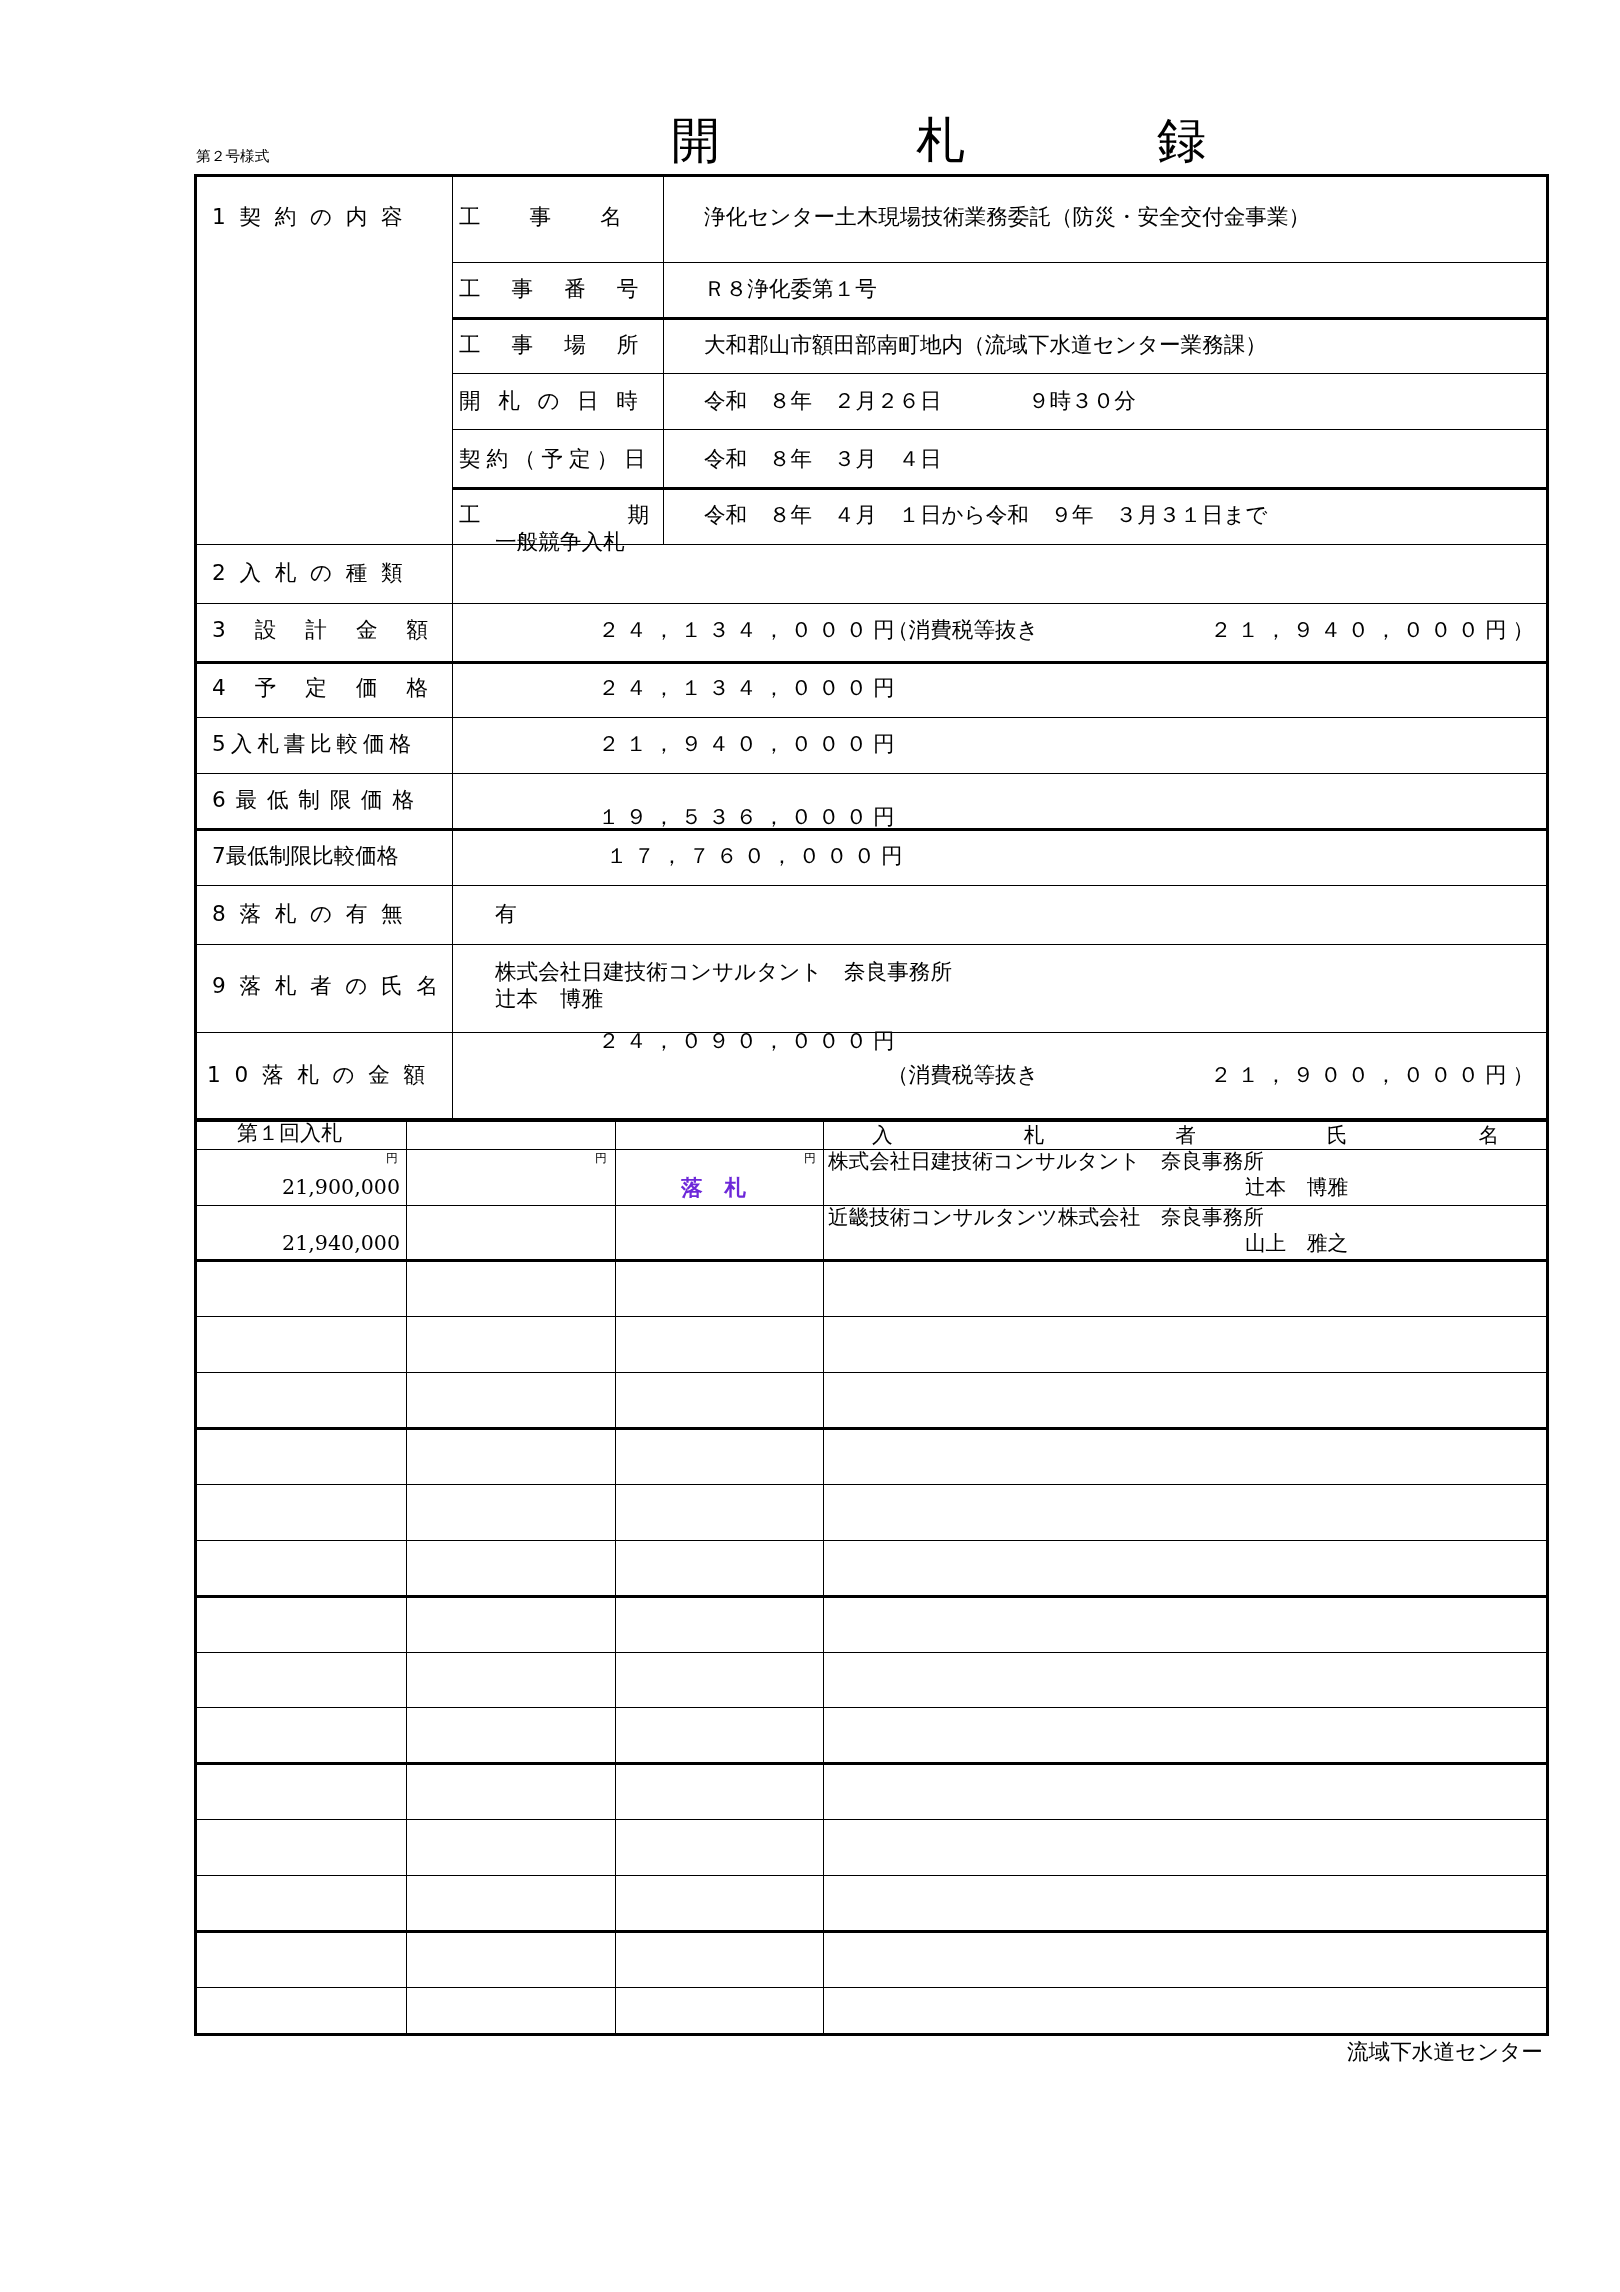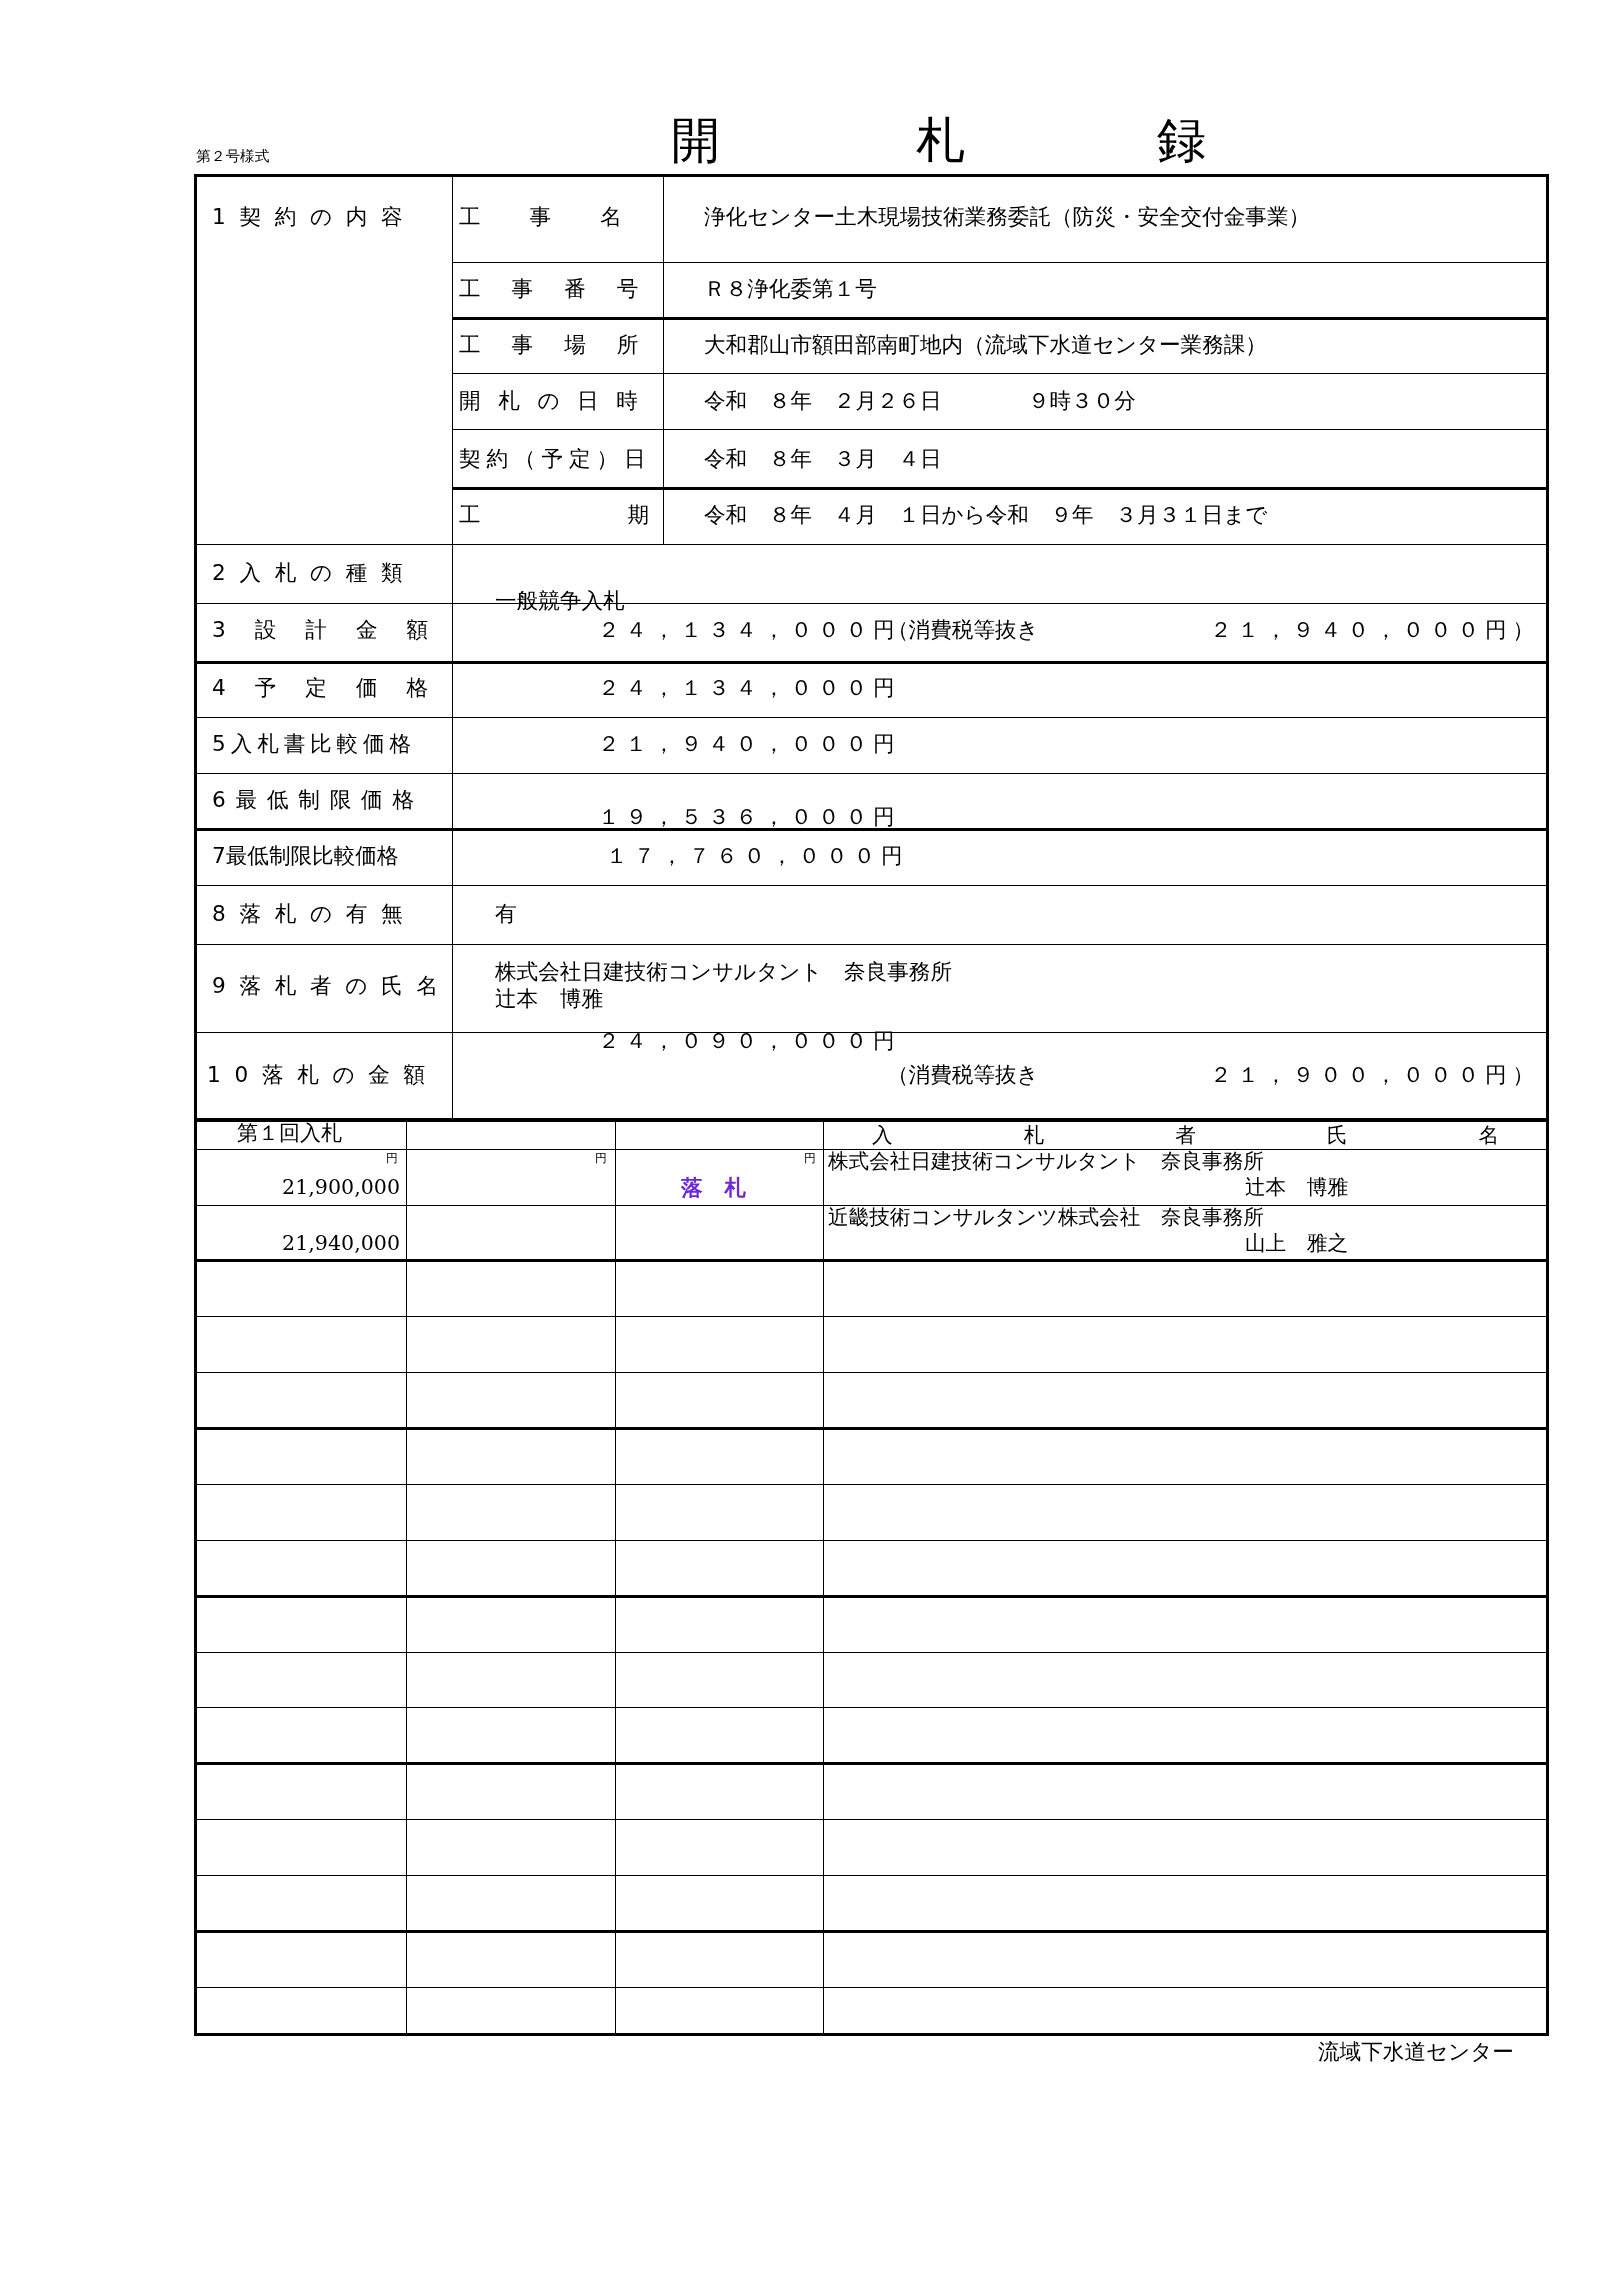--- a/index.html
+++ b/index.html
@@ -9,21 +9,21 @@
   .form-no { left:196px; top:147px; font-size:14.7px; }
   .title { top:116px; font-size:49px; font-family:"DejaVu Serif", serif; line-height:1; }
   .hline { position:absolute; background:#000; height:1px; }
   .hline.thick { height:2.9px; }
   .vline { position:absolute; background:#000; width:1px; }
   .outer { position:absolute; border:3.9px solid #000; box-sizing:border-box; }
   .cell-text { position:absolute; font-size:21.6px; white-space:pre; line-height:1.2; }
   .spread { display:flex; justify-content:space-between; }
   .red { color:#6d28d9; font-weight:bold; }
   .small { font-size:11.8px; }
-  .footer { font-size:21.6px; }
+  .footer { font-size:21.6px;margin-left:29px; }
 </style>
 </head>
 <body>
 
 <div class="abs form-no">第２号様式</div>
 <div class="abs title" style="left:671px;">開</div>
 <div class="abs title" style="left:916px;">札</div>
 <div class="abs title" style="left:1157px;">録</div>
 
 <div class="outer" style="left:194px; top:174px; width:1355px; height:948px;"></div>
@@ -70,21 +70,21 @@
 <div class="cell-text" style="left:212px; top:560px; letter-spacing:13.7px;">2入札の種類</div>
 <div class="cell-text" style="left:212px; top:617px; letter-spacing:29px;">3設計金額</div>
 <div class="cell-text" style="left:212px; top:675px; letter-spacing:29px;">4予定価格</div>
 <div class="cell-text" style="left:212px; top:731px; letter-spacing:4.9px;">5入札書比較価格</div>
 <div class="cell-text" style="left:212px; top:787px; letter-spacing:9.8px;">6最低制限価格</div>
 <div class="cell-text" style="left:212px; top:843px; letter-spacing:0px;">7最低制限比較価格</div>
 <div class="cell-text" style="left:212px; top:901px; letter-spacing:13.7px;">8落札の有無</div>
 <div class="cell-text" style="left:212px; top:973px; letter-spacing:13.7px;">9落札者の氏名</div>
 <div class="cell-text" style="left:207px; top:1062px; letter-spacing:13.7px;">10落札の金額</div>
 
-<div class="cell-text" style="left:495px; top:588px;">一般競争入札</div>
+<div class="cell-text" style="left:495px; top:529px;">一般競争入札</div>
 <div class="cell-text" style="left:598px; top:617px; letter-spacing:5.9px;">２４，１３４，０００円</div>
 <div class="cell-text" style="left:887px; top:617px;">（消費税等抜き</div>
 <div class="cell-text" style="left:1210px; top:617px; letter-spacing:5.9px;">２１，９４０，０００円）</div>
 <div class="cell-text" style="left:598px; top:675px; letter-spacing:5.9px;">２４，１３４，０００円</div>
 <div class="cell-text" style="left:598px; top:731px; letter-spacing:5.9px;">２１，９４０，０００円</div>
 <div class="cell-text" style="left:598px; top:804px; letter-spacing:5.9px;">１９，５３６，０００円</div>
 <div class="cell-text" style="left:606px; top:843px; letter-spacing:5.9px;">１７，７６０，０００円</div>
 <div class="cell-text" style="left:495px; top:901px;">有</div>
 <div class="cell-text" style="left:495px; top:959px;">株式会社日建技術コンサルタント　奈良事務所</div>
 <div class="cell-text" style="left:495px; top:986px;">辻本　博雅</div>

